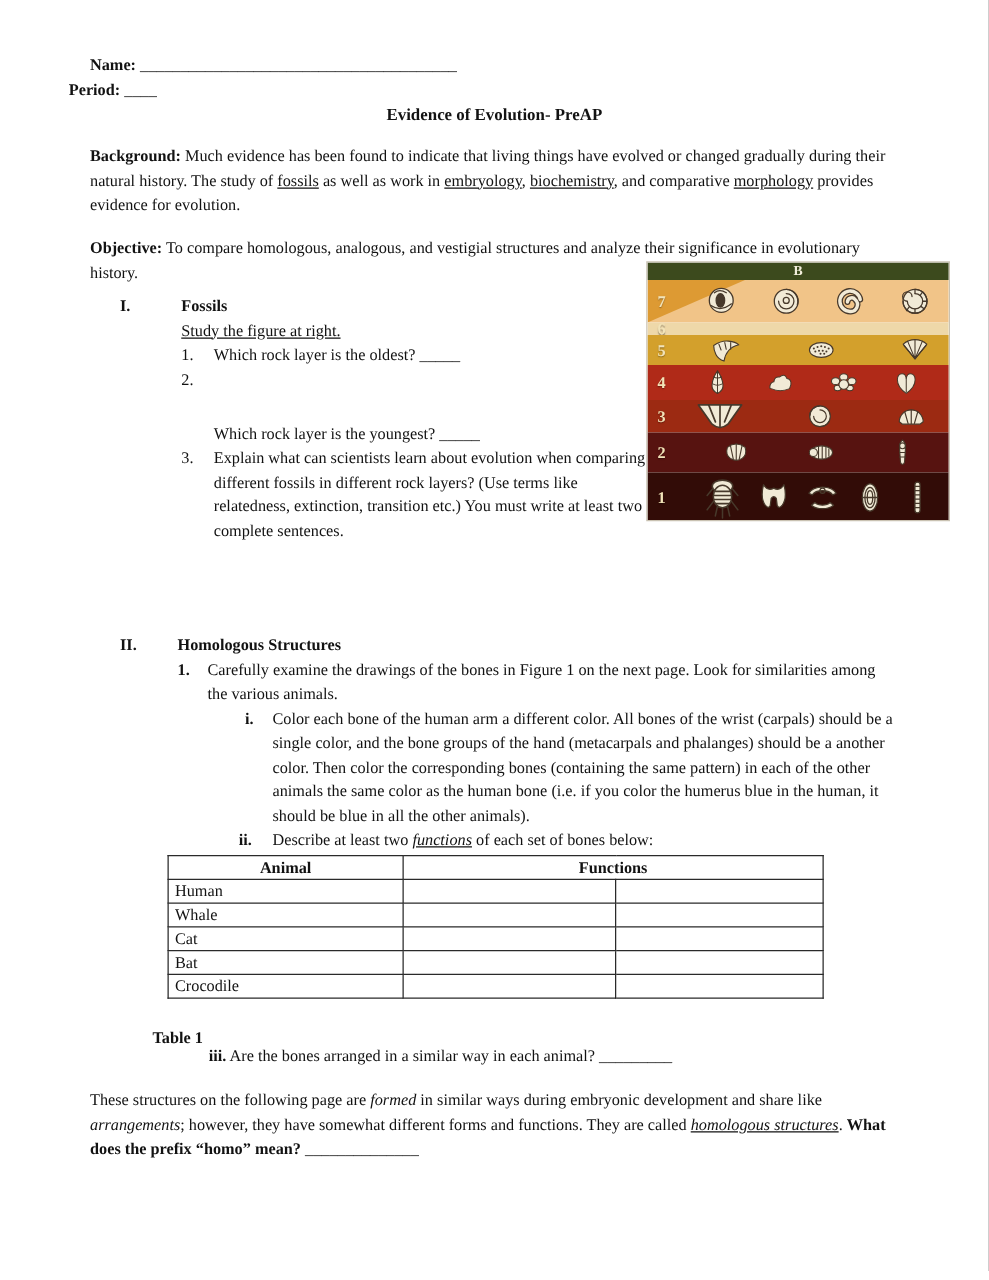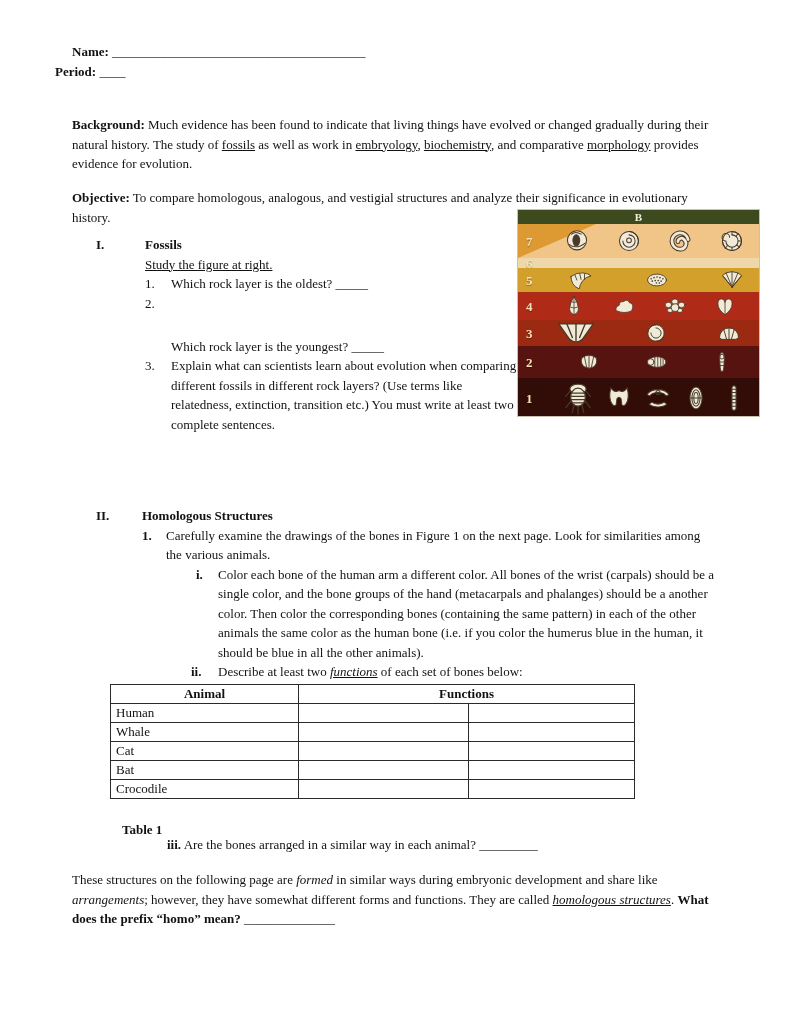--- a/index.html
+++ b/index.html
@@ -63,20 +63,21 @@
 
   <div class="abs" style="left:72px;top:42px;">
     <span class="b">Name:</span>
     <span>_______________________________________</span>
   </div>
   <div class="abs" style="left:55px;top:62px;">
     <span class="b">Period:</span>
     <span>____</span>
   </div>
 
+  <div class="abs center b" style="left:0;top:82px;width:791px;font-size:13.5px;">Evidence of Evolution- PreAP</div>
 
   <div class="abs" style="left:72px;top:115px;width:652px;"><span style="font-weight: bold;">Background:</span><span>  Much evidence has been found to indicate that living things have evolved or changed gradually during their natural history.  The study of </span><span style="text-decoration: underline;">fossils</span><span> as well as work in </span><span style="text-decoration: underline;">embryology</span><span>, </span><span style="text-decoration: underline;">biochemistry</span><span>, and comparative </span><span style="text-decoration: underline;">morphology</span><span> provides evidence for evolution.</span></div>
 
   <div class="abs" style="left:72px;top:188px;width:652px;"><span style="font-weight: bold;">Objective:</span><span>  To compare homologous, analogous, and vestigial structures and analyze their significance in evolutionary history.</span></div>
 
   <div class="abs" style="left:96px;top:235px;width:432px;">
     <div class="row">
       <span class="b" style="flex:0 0 49px;">I.</span>
       <span class="b">Fossils</span>
     </div>
@@ -268,21 +269,21 @@
     <div class="row" style="margin-left:100px;">
       <span class="num b right">i.</span>
       <span style="width:500px;"><span>Color each bone of the human arm a different color.  All bones of the wrist (carpals) should be a single color, and the bone groups of the hand (metacarpals and phalanges) should be a another color.  Then color the corresponding bones (containing the same pattern) in each of the other animals the same color as the human bone (i.e. if you color the humerus blue in the human, it should be blue in all the other animals).</span></span>
     </div>
     <div class="row" style="margin-left:95px;">
       <span class="num b right" style="flex-basis:27px;">ii.</span>
       <span style="width:500px;"><span>Describe at least two </span><span style="font-style: italic; text-decoration: underline;">functions</span><span> of each set of bones below:</span></span>
     </div>
   </div>
 
-  <table class="animals abs" style="left:110px;top:684px;width:524px;padding-left:48px;">
+  <table class="animals abs" style="left:134px;top:684px;width:524px;padding-left:48px;">
     <colgroup>
         <col style="width:188px">
         <col style="width:170px">
         <col style="width:166px">
       </colgroup>
     <thead>
       <tr>
         <th>Animal</th>
         <th colspan="2">Functions</th>
       </tr>

